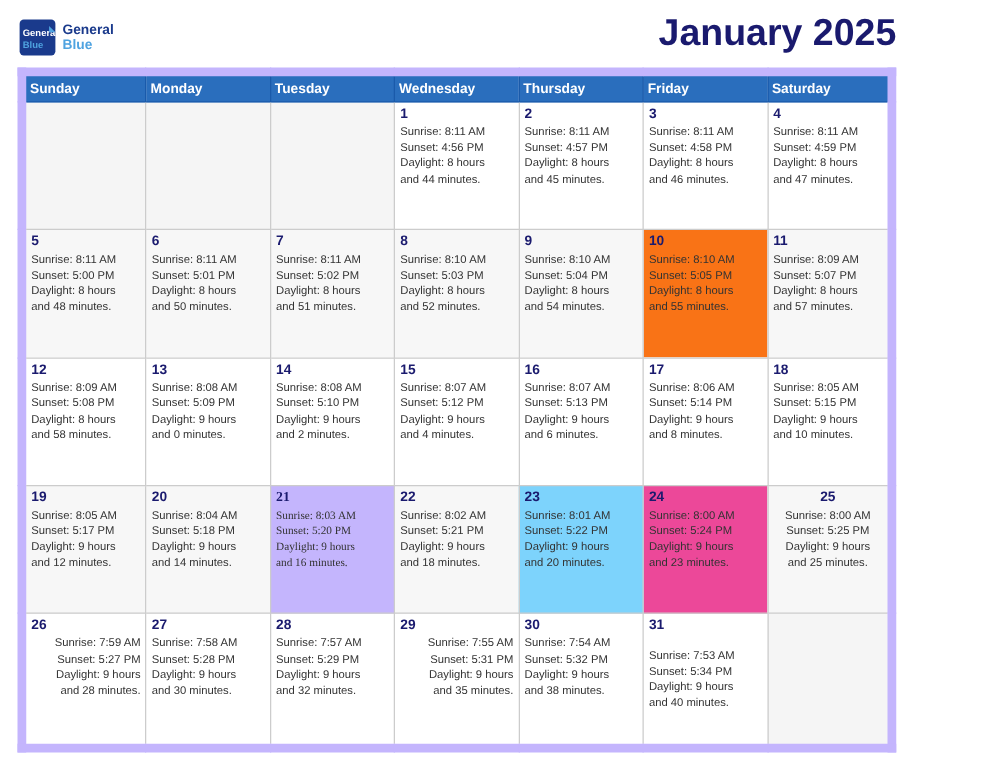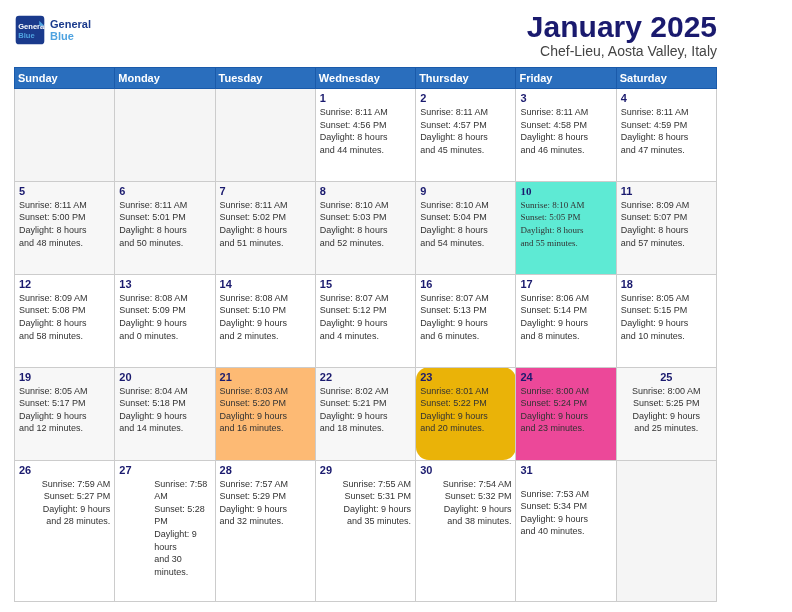--- a/index.html
+++ b/index.html
@@ -27,36 +27,35 @@
       display: flex;
       align-items: center;
       gap: 4px;
       margin-top: 4px;
     }
     .logo-icon {
       width: 32px;
       height: 32px;
     }
     .title-block {
-      text-align: right;
     }
     .title-block h1 {
       font-size: 30px;
       font-weight: bold;
       color: #1a1a6e;
       line-height: 1.1;
     }
     .title-block h2 {
       font-size: 14px;
       color: #444;
       font-weight: normal;
     }
     .calendar {
       flex: 1;
-      border: 1px solid #c4b5fd;
+      border: 7px solid #c4b5fd;
       border-collapse: collapse;
       width: 100%;
       table-layout: fixed;
     }
     .calendar th {
       background: #2a6ebd;
       color: #fff;
       font-size: 11px;
       padding: 4px 3px;
       text-align: left;
@@ -99,21 +98,20 @@
         <text x="5" y="29" font-size="9" fill="#4fa3e0" font-family="Arial" font-weight="bold">Blue</text>
         <polygon points="30,8 36,14 30,14" fill="#4fa3e0"></polygon>
       </svg>
       <div>
         <div style="font-size:11px;font-weight:bold;color:#1a3a8c;">General</div>
         <div style="font-size:11px;font-weight:bold;color:#4fa3e0;">Blue</div>
       </div>
     </div>
     <div class="title-block">
       <h1>January 2025</h1>
-      <h2>Chef-Lieu, Aosta Valley, Italy</h2>
     </div>
   </div>
 
   <table class="calendar">
     <thead>
       <tr>
       <th>Sunday</th>
           <th>Monday</th>
           <th>Tuesday</th>
           <th>Wednesday</th>
@@ -185,21 +183,21 @@
 Daylight: 8 hours
 and 52 minutes.</div>
           </td>
           <td style="background: rgb(247, 247, 247);">
             <div class="day-num">9</div>
             <div class="cell-text" style="white-space: pre-line;">Sunrise: 8:10 AM
 Sunset: 5:04 PM
 Daylight: 8 hours
 and 54 minutes.</div>
           </td>
-          <td style="background: #5eead4; font-family: Liberation Serif, serif;">
+          <td style="background: #f97316;">
             <div class="day-num">10</div>
             <div class="cell-text" style="white-space: pre-line;">Sunrise: 8:10 AM
 Sunset: 5:05 PM
 Daylight: 8 hours
 and 55 minutes.</div>
           </td>
           <td style="background: rgb(247, 247, 247);">
             <div class="day-num">11</div>
             <div class="cell-text" style="white-space: pre-line;">Sunrise: 8:09 AM
 Sunset: 5:07 PM
@@ -266,35 +264,35 @@
 Daylight: 9 hours
 and 12 minutes.</div>
           </td>
           <td style="background: rgb(247, 247, 247);">
             <div class="day-num">20</div>
             <div class="cell-text" style="white-space: pre-line;">Sunrise: 8:04 AM
 Sunset: 5:18 PM
 Daylight: 9 hours
 and 14 minutes.</div>
           </td>
-          <td style="background: #fdba74;">
+          <td style="background: #c4b5fd; font-family: Liberation Serif, serif;">
             <div class="day-num">21</div>
             <div class="cell-text" style="white-space: pre-line;">Sunrise: 8:03 AM
 Sunset: 5:20 PM
 Daylight: 9 hours
 and 16 minutes.</div>
           </td>
           <td style="background: rgb(247, 247, 247);">
             <div class="day-num">22</div>
             <div class="cell-text" style="white-space: pre-line;">Sunrise: 8:02 AM
 Sunset: 5:21 PM
 Daylight: 9 hours
 and 18 minutes.</div>
           </td>
-          <td style="background: #eab308; border-radius: 13px;">
+          <td style="background: #7dd3fc;">
             <div class="day-num">23</div>
             <div class="cell-text" style="white-space: pre-line;">Sunrise: 8:01 AM
 Sunset: 5:22 PM
 Daylight: 9 hours
 and 20 minutes.</div>
           </td>
           <td style="background: #ec4899;">
             <div class="day-num">24</div>
             <div class="cell-text" style="white-space: pre-line;">Sunrise: 8:00 AM
 Sunset: 5:24 PM
@@ -312,42 +310,42 @@
         <tr>
           <td>
             <div class="day-num">26</div>
             <div class="cell-text" style="white-space: pre-line; text-align: right;">Sunrise: 7:59 AM
 Sunset: 5:27 PM
 Daylight: 9 hours
 and 28 minutes.</div>
           </td>
           <td>
             <div class="day-num">27</div>
-            <div class="cell-text" style="white-space: pre-line; margin-left: 35px;">Sunrise: 7:58 AM
+            <div class="cell-text" style="white-space: pre-line;">Sunrise: 7:58 AM
 Sunset: 5:28 PM
 Daylight: 9 hours
 and 30 minutes.</div>
           </td>
           <td>
             <div class="day-num">28</div>
             <div class="cell-text" style="white-space: pre-line;">Sunrise: 7:57 AM
 Sunset: 5:29 PM
 Daylight: 9 hours
 and 32 minutes.</div>
           </td>
           <td>
             <div class="day-num">29</div>
             <div class="cell-text" style="white-space: pre-line; text-align: right;">Sunrise: 7:55 AM
 Sunset: 5:31 PM
 Daylight: 9 hours
 and 35 minutes.</div>
           </td>
           <td>
             <div class="day-num">30</div>
-            <div class="cell-text" style="white-space: pre-line; text-align: right;">Sunrise: 7:54 AM
+            <div class="cell-text" style="white-space: pre-line;">Sunrise: 7:54 AM
 Sunset: 5:32 PM
 Daylight: 9 hours
 and 38 minutes.</div>
           </td>
           <td>
             <div class="day-num">31</div>
             <div class="cell-text" style="white-space: pre-line; margin-top: 12px;">Sunrise: 7:53 AM
 Sunset: 5:34 PM
 Daylight: 9 hours
 and 40 minutes.</div>

